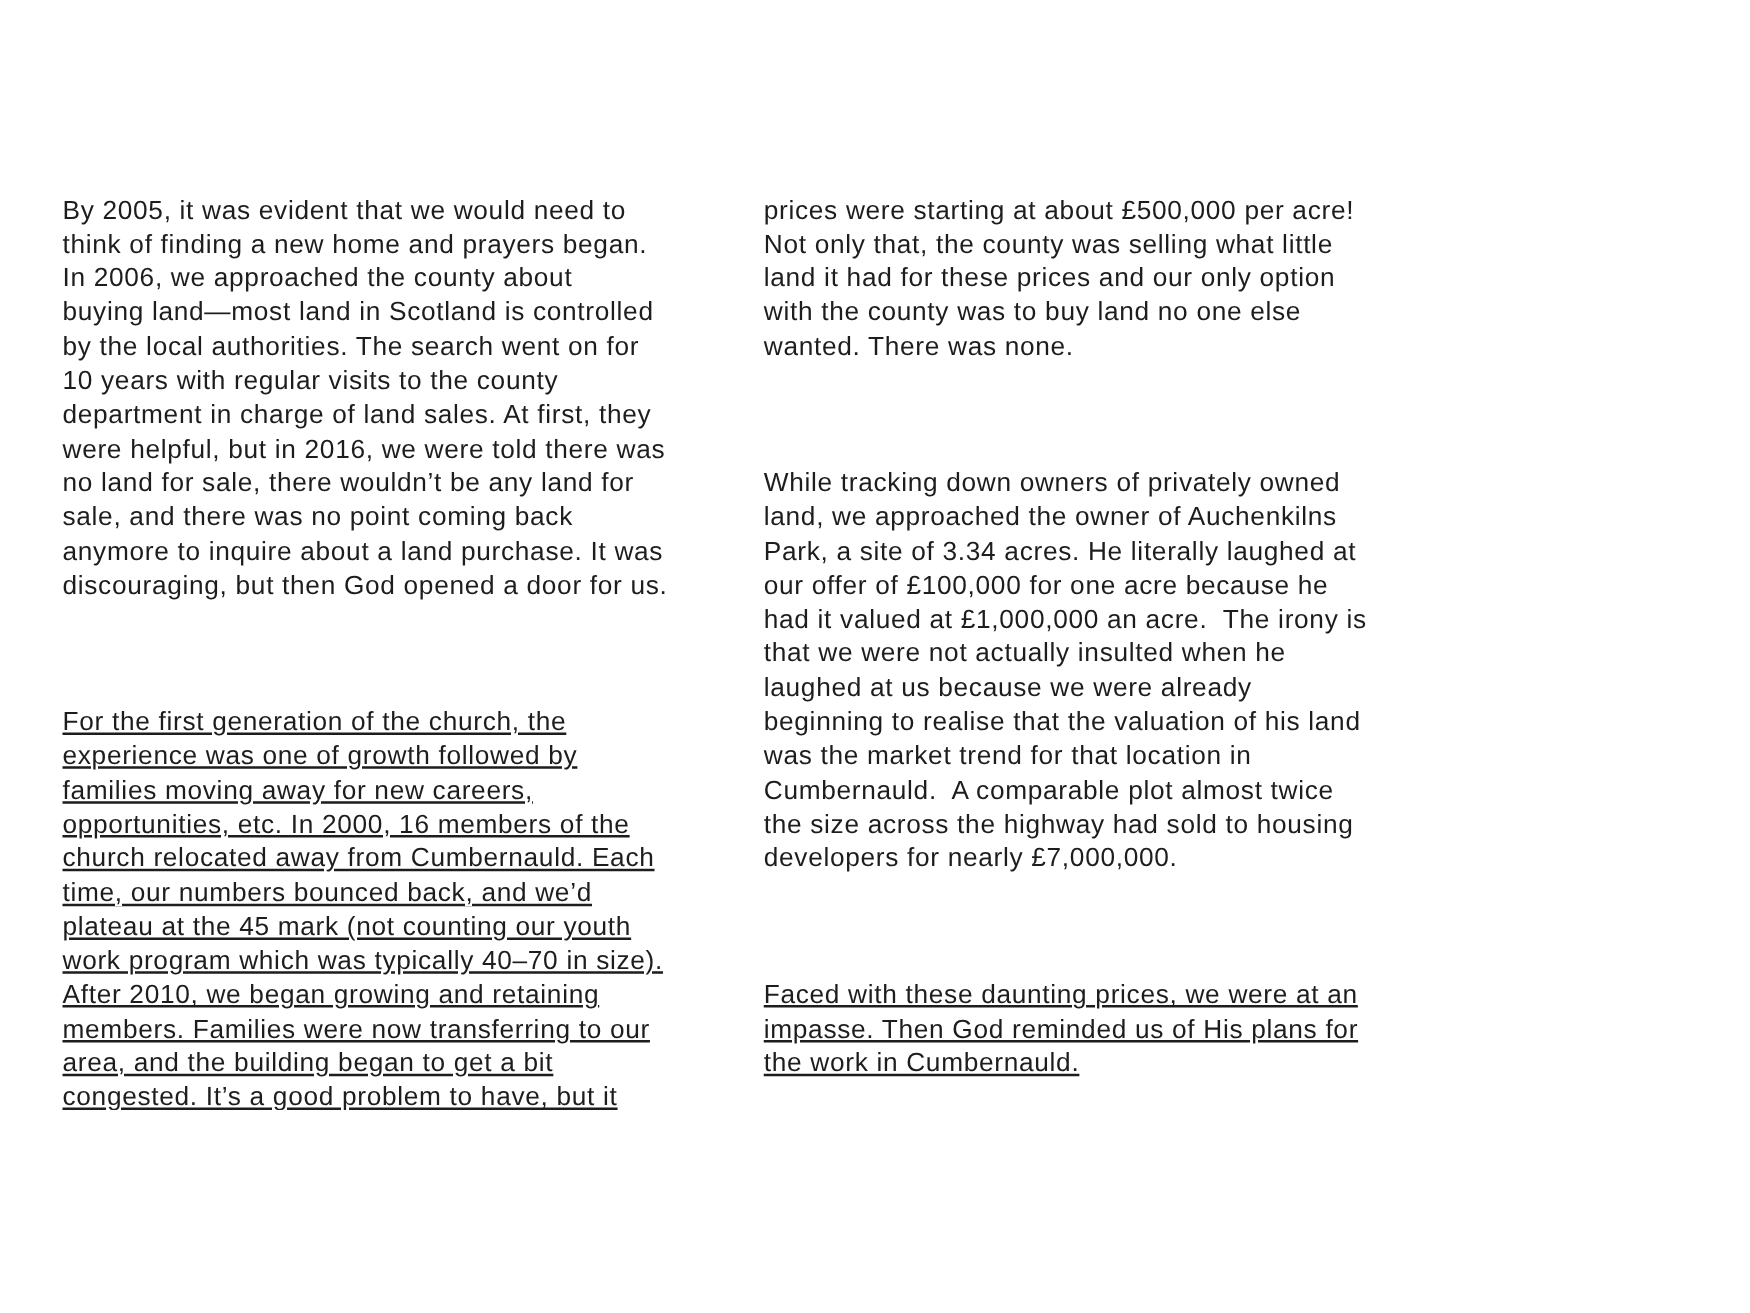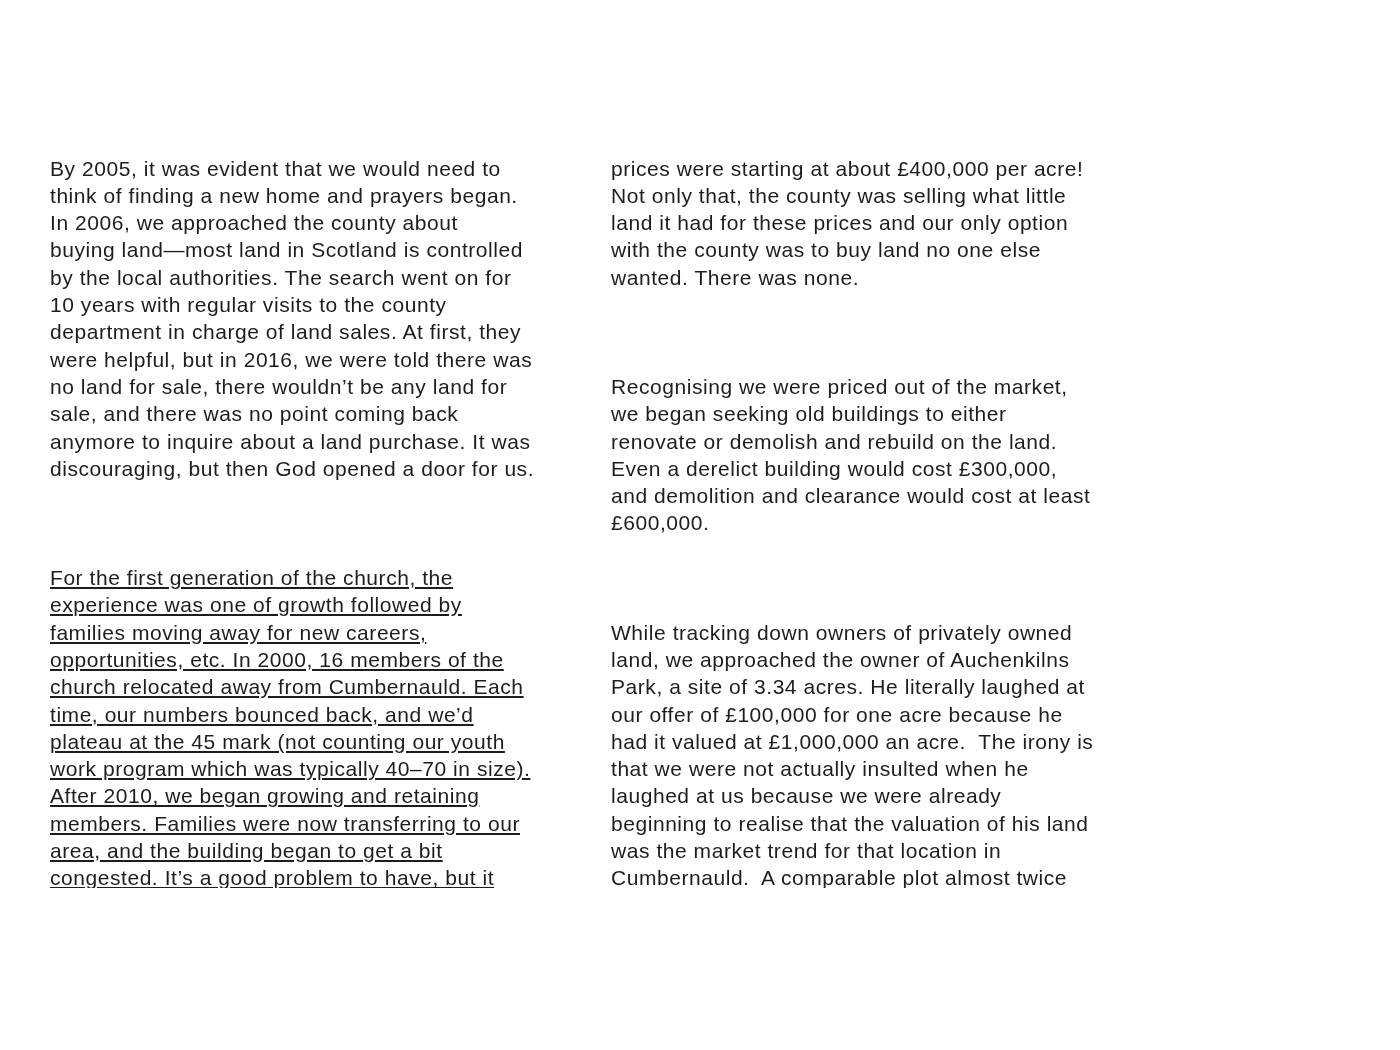--- a/index.html
+++ b/index.html
@@ -71,31 +71,25 @@
 members. Families were now transferring to our
 area, and the building began to get a bit
 congested. It’s a good problem to have, but it
 meant that the old community hall was too small.
 As well as asking the county for land, we began
 asking private owners of undeveloped land if
 they would sell. Quickly, we discovered that land</p>
   </div>
 
   <div class="text-column right">
-    <p>prices were starting at about £400,000 per acre!
+    <p>prices were starting at about £500,000 per acre!
 Not only that, the county was selling what little
 land it had for these prices and our only option
 with the county was to buy land no one else
 wanted. There was none.</p>
-    <p>Recognising we were priced out of the market,
-we began seeking old buildings to either
-renovate or demolish and rebuild on the land.
-Even a derelict building would cost £300,000,
-and demolition and clearance would cost at least
-£600,000.</p>
     <p>While tracking down owners of privately owned
 land, we approached the owner of Auchenkilns
 Park, a site of 3.34 acres. He literally laughed at
 our offer of £100,000 for one acre because he
 had it valued at £1,000,000 an acre.  The irony is
 that we were not actually insulted when he
 laughed at us because we were already
 beginning to realise that the valuation of his land
 was the market trend for that location in
 Cumbernauld.  A comparable plot almost twice

